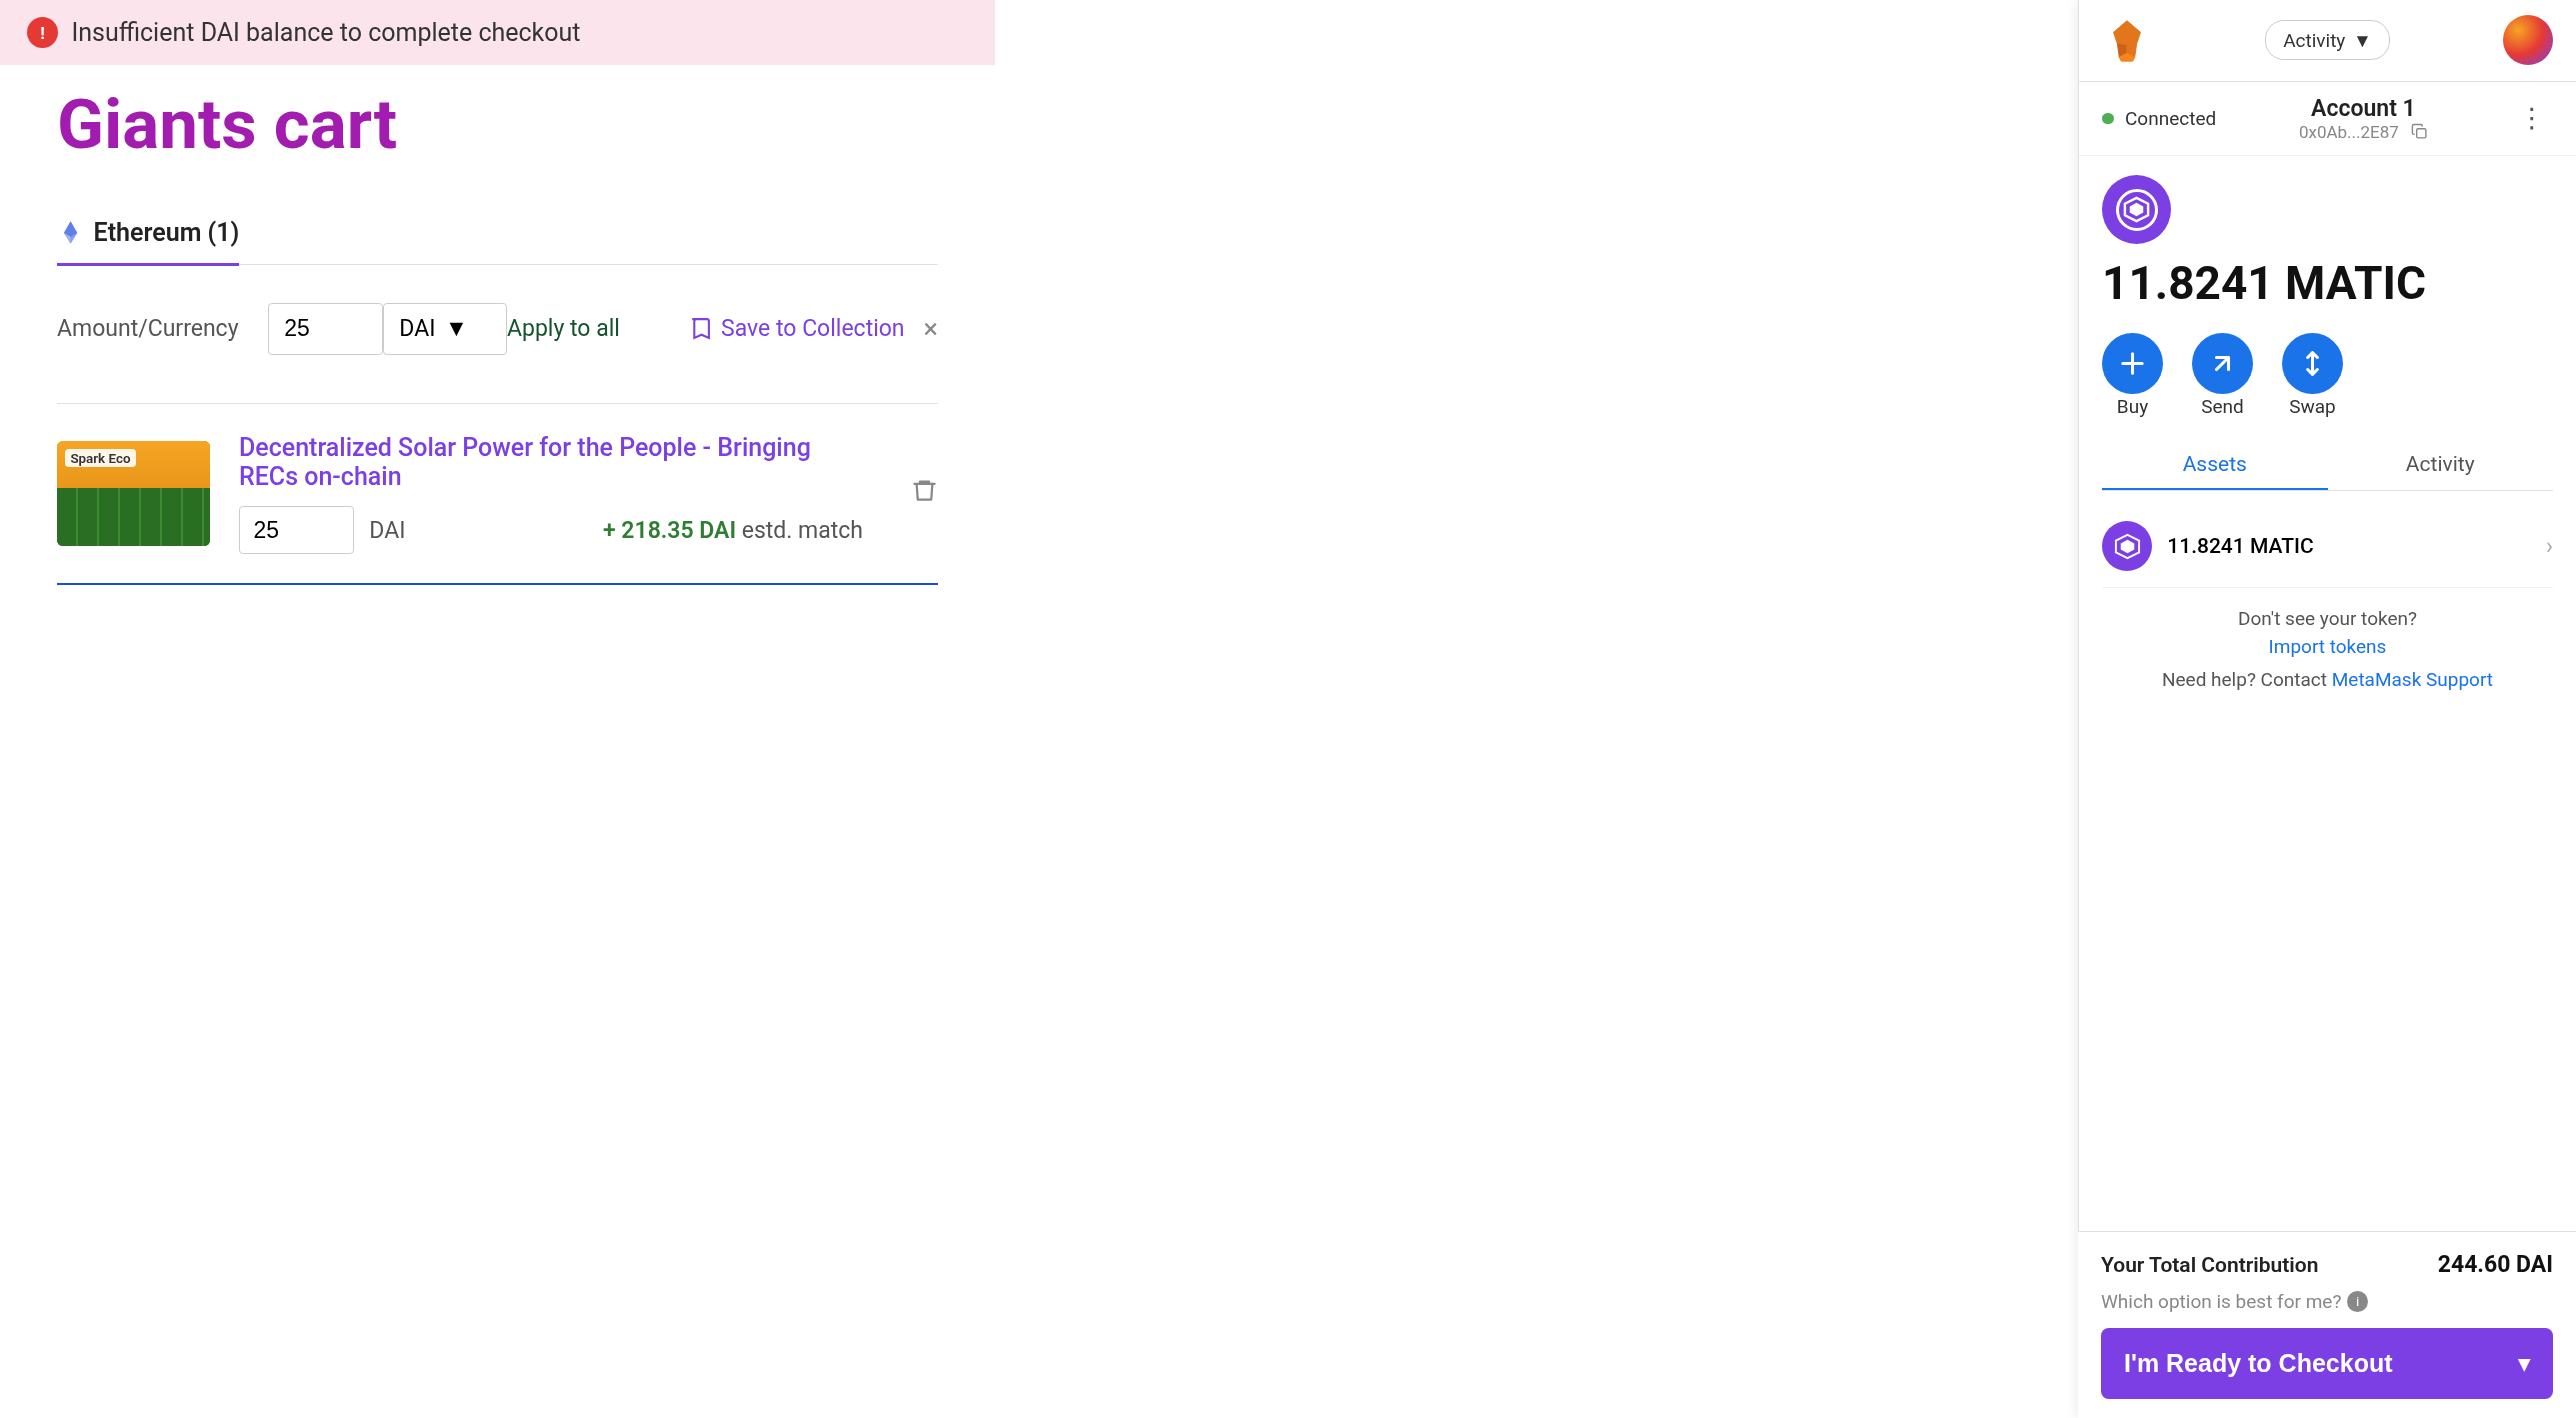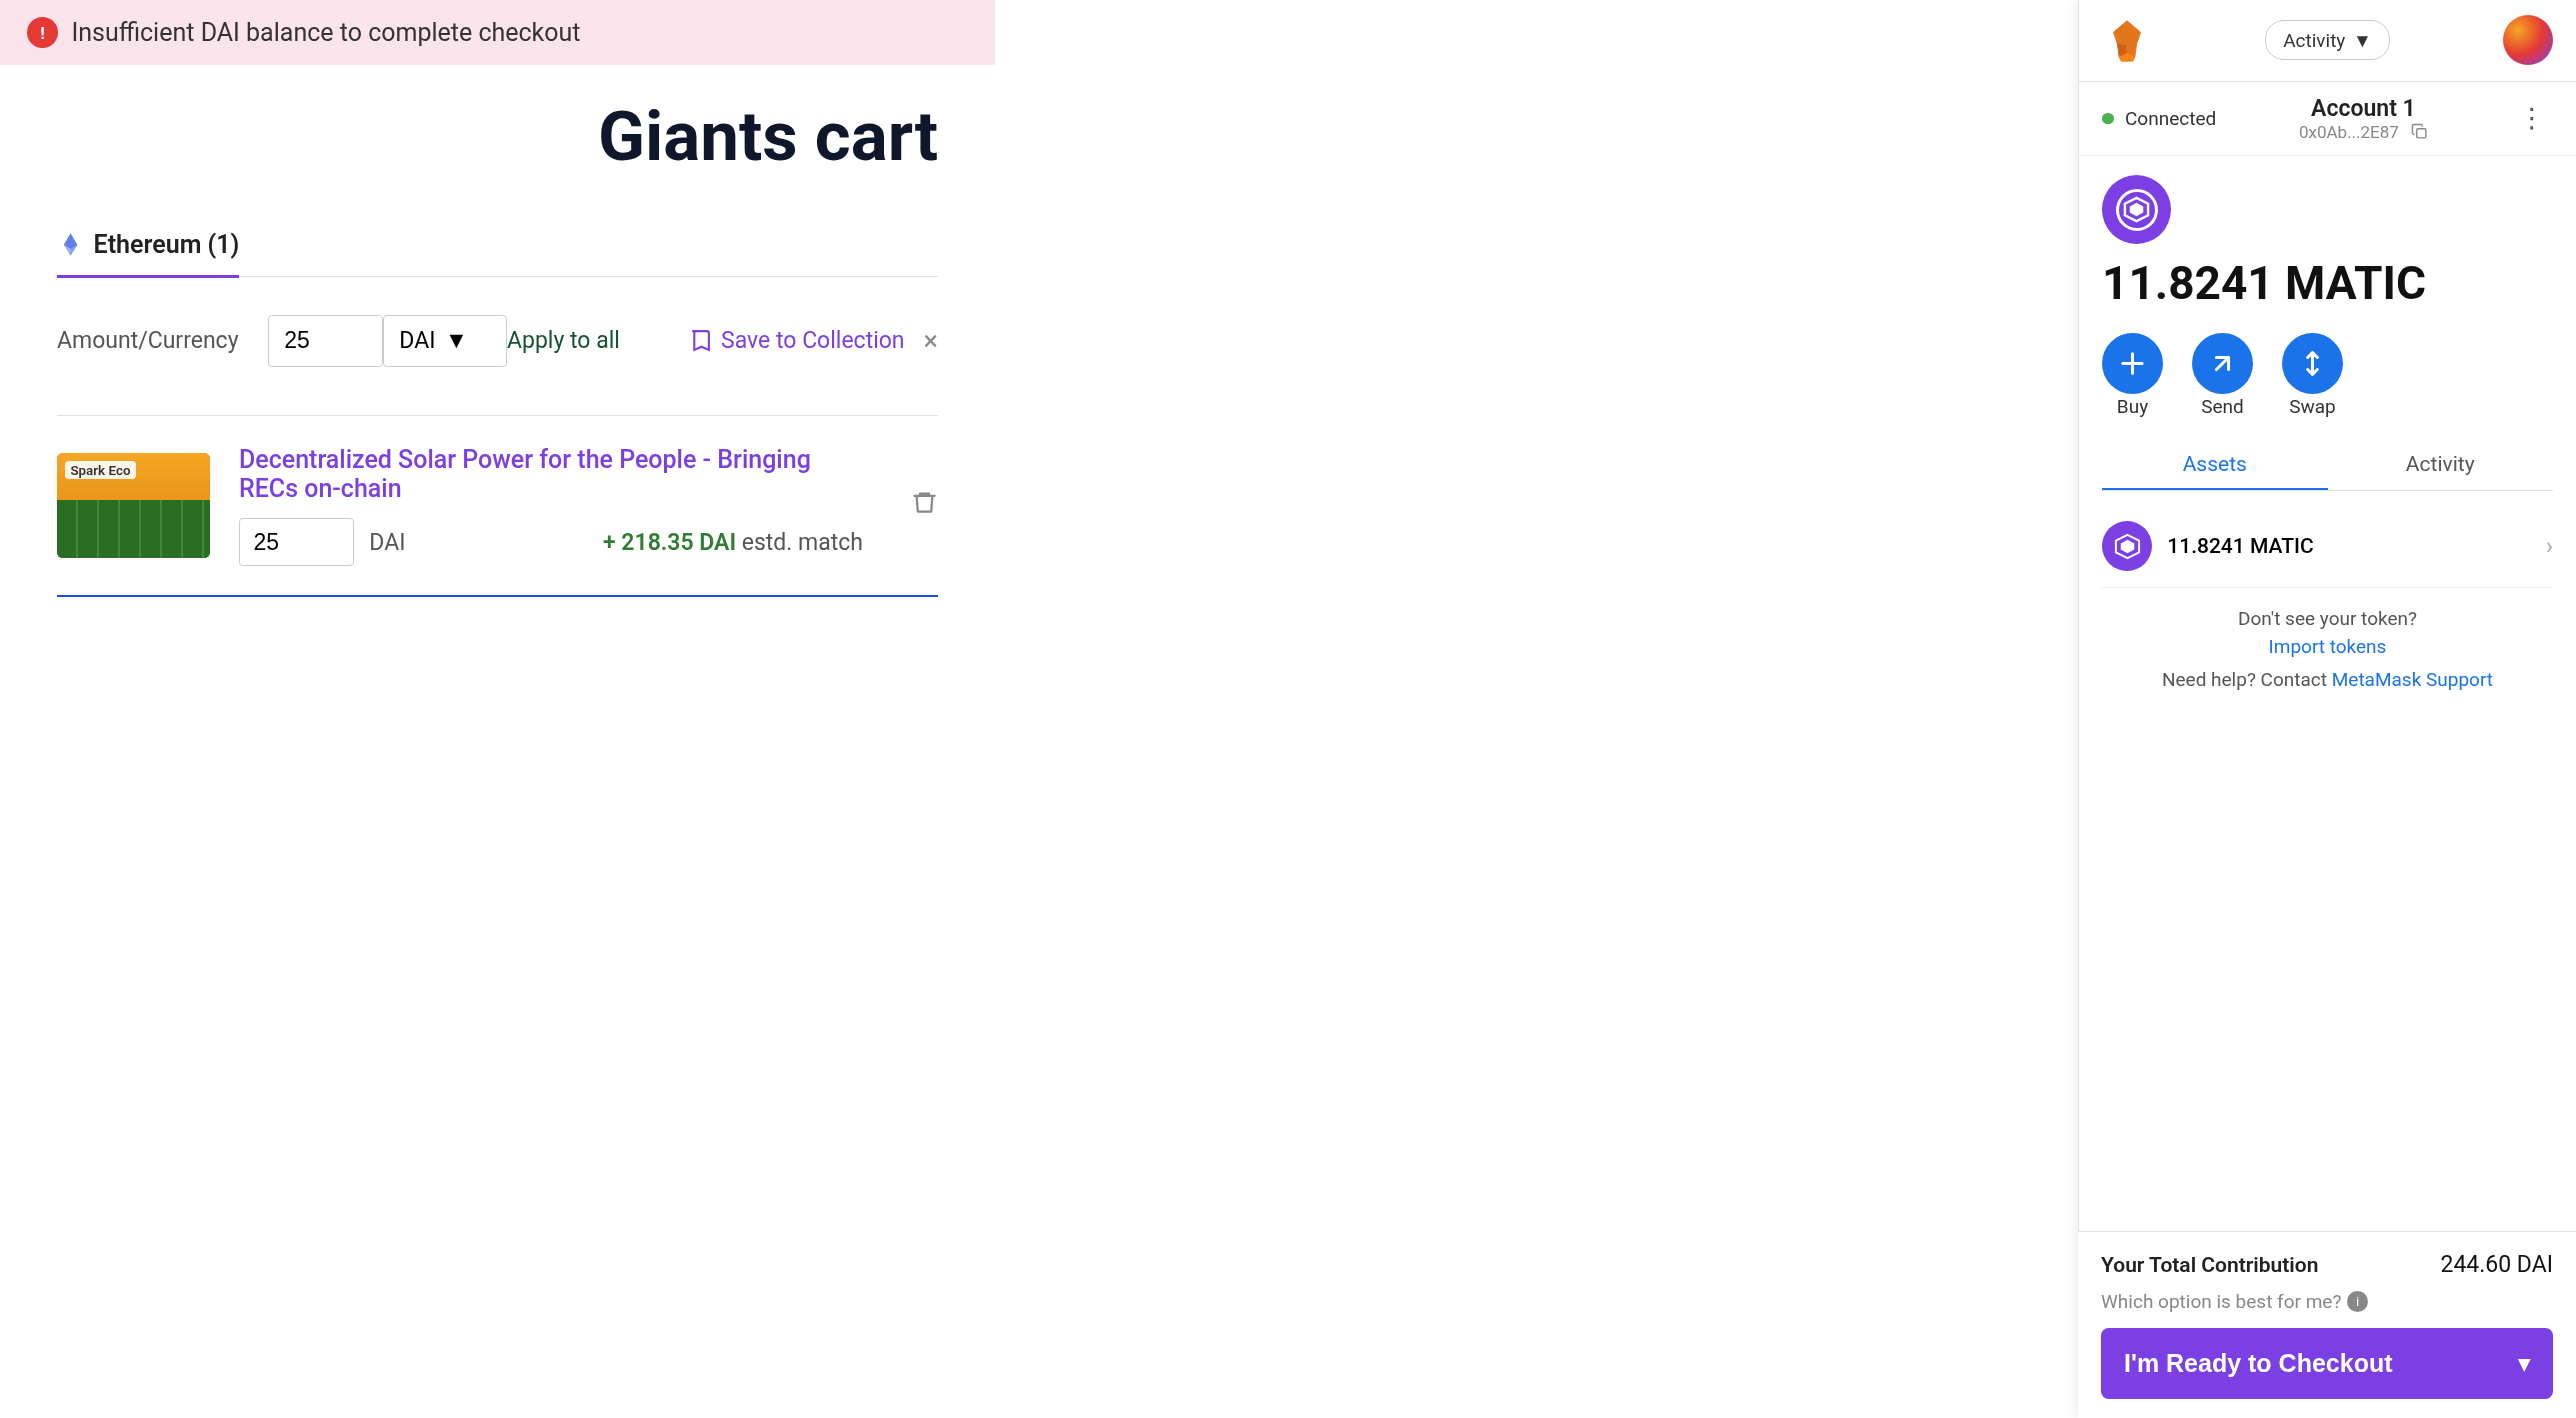--- a/index.html
+++ b/index.html
@@ -49,24 +49,23 @@
       padding-top: 77px;
       padding-left: 57px;
       padding-right: 57px;
       background: #fff;
       flex-shrink: 0;
     }
 
     .page-title {
       font-size: 69px;
       font-weight: 700;
-      color: #0f172a;
-      margin-top: 19px;
+      color: #a21caf;
+      margin-top: 7px;
       margin-bottom: 38px;
-      text-align: right;
     }
 
     
     .tab-bar {
       display: flex;
       border-bottom: 1.9px solid #e0e0e0;
       margin-bottom: 38px;
     }
     .tab-item {
       display: flex;
@@ -475,21 +474,21 @@
       align-items: center;
       margin-bottom: 11.5px;
     }
     .total-label {
       font-size: 21px;
       font-weight: 600;
       color: #222;
     }
     .total-value {
       font-size: 23px;
-      font-weight: 400;
+      font-weight: 700;
       color: #111;
     }
     .which-option {
       font-size: 19px;
       color: #888;
       display: flex;
       align-items: center;
       gap: 5.7px;
       margin-bottom: 15.3px;
     }

